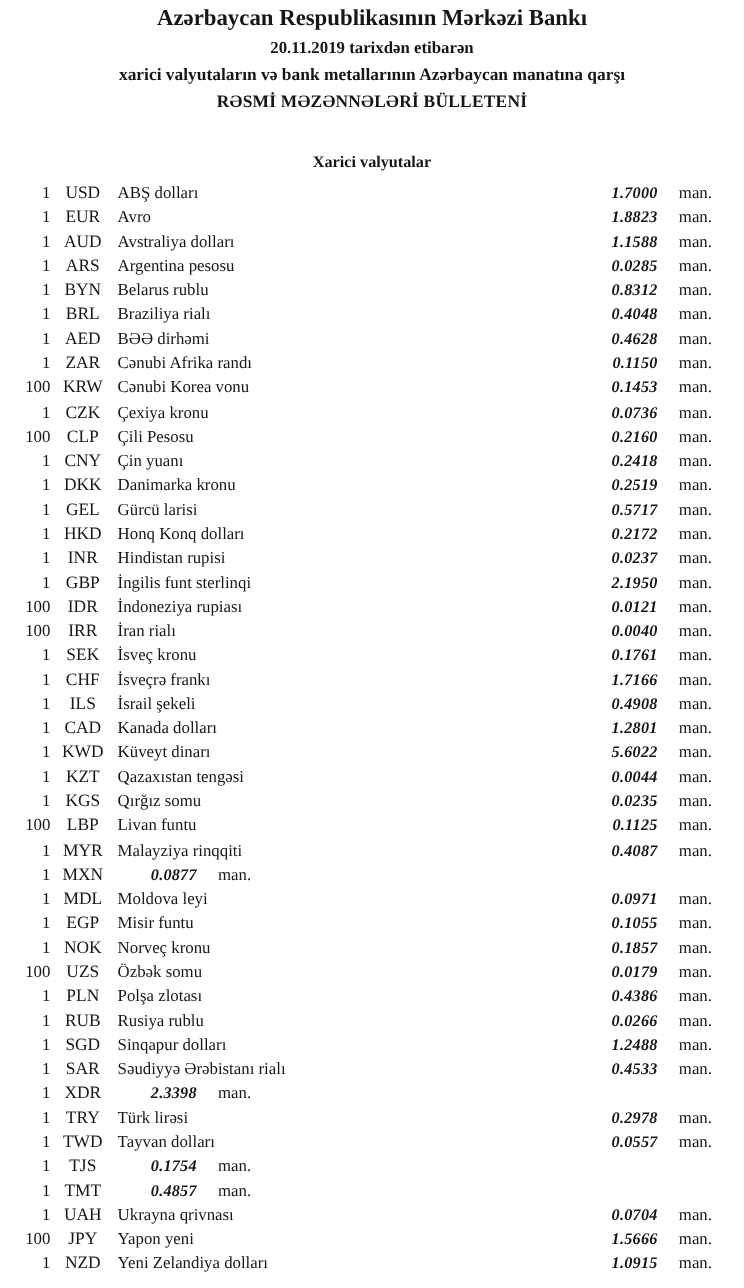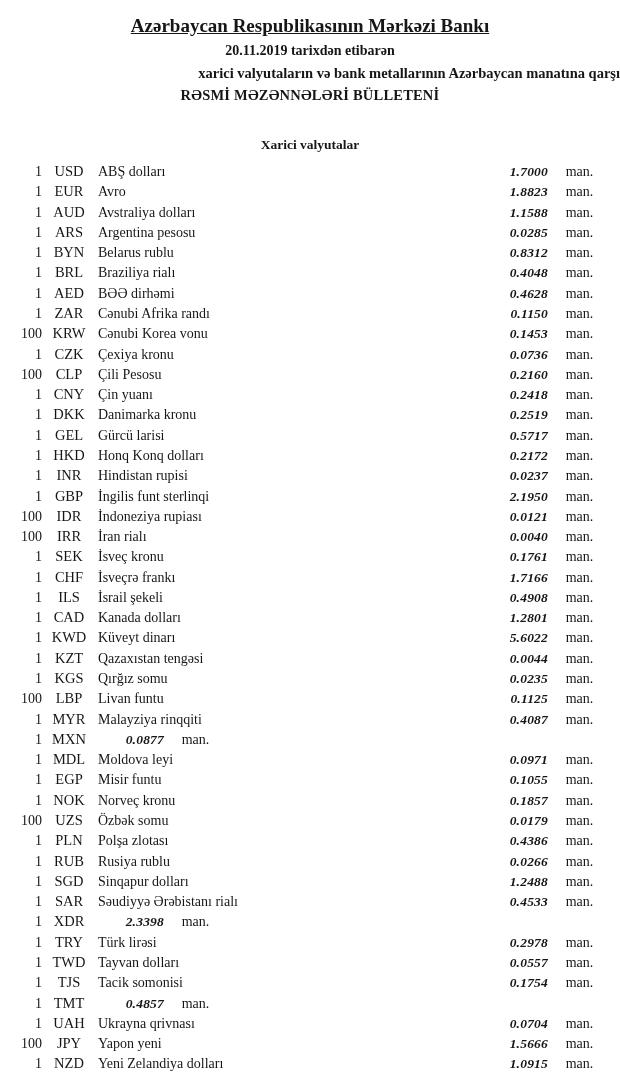--- a/index.html
+++ b/index.html
@@ -12,32 +12,31 @@
     width: 620px;
     height: 1073px;
     background: #ffffff;
     color: #161616;
     font-family: "Liberation Serif", "DejaVu Serif", serif;
     overflow: hidden;
   }
   header { text-align: center; }
   .bank-title {
     margin: 0;
-    padding-top: 15px;
+    padding-top: 5px;
     font-size: 19px;
     line-height: 21px;
     font-weight: bold;
-    text-decoration: underline;
   }
   .h-line {
     font-weight: bold;
     line-height: 16px;
   }
   .date-line   { margin-top: 7px; font-size: 14px; }
-  .sub-line    { margin-top: 6px; font-size: 14.5px; text-align: right; }
+  .sub-line    { margin-top: 6px; font-size: 14.5px; }
   .bulletin-line {
     margin-top: 6px;
     font-size: 14.5px;
     letter-spacing: 0.2px;
   }
   .section-title {
     margin-top: 34px;
     margin-bottom: 8px;
     text-align: center;
     font-weight: bold;
@@ -418,21 +417,20 @@
     <span class="qty">1</span>
     <span class="code">TWD</span>
     <span class="name">Tayvan dolları</span>
     <span class="rate">0.0557</span>
     <span class="unit">man.</span>
   </div>
 
   <div class="row">
     <span class="qty">1</span>
     <span class="code">TJS</span>
-    <span class="name">Tacik somonisi</span>
     <span class="rate">0.1754</span>
     <span class="unit">man.</span>
   </div>
 
   <div class="row">
     <span class="qty">1</span>
     <span class="code">TMT</span>
     <span class="rate">0.4857</span>
     <span class="unit">man.</span>
   </div>

